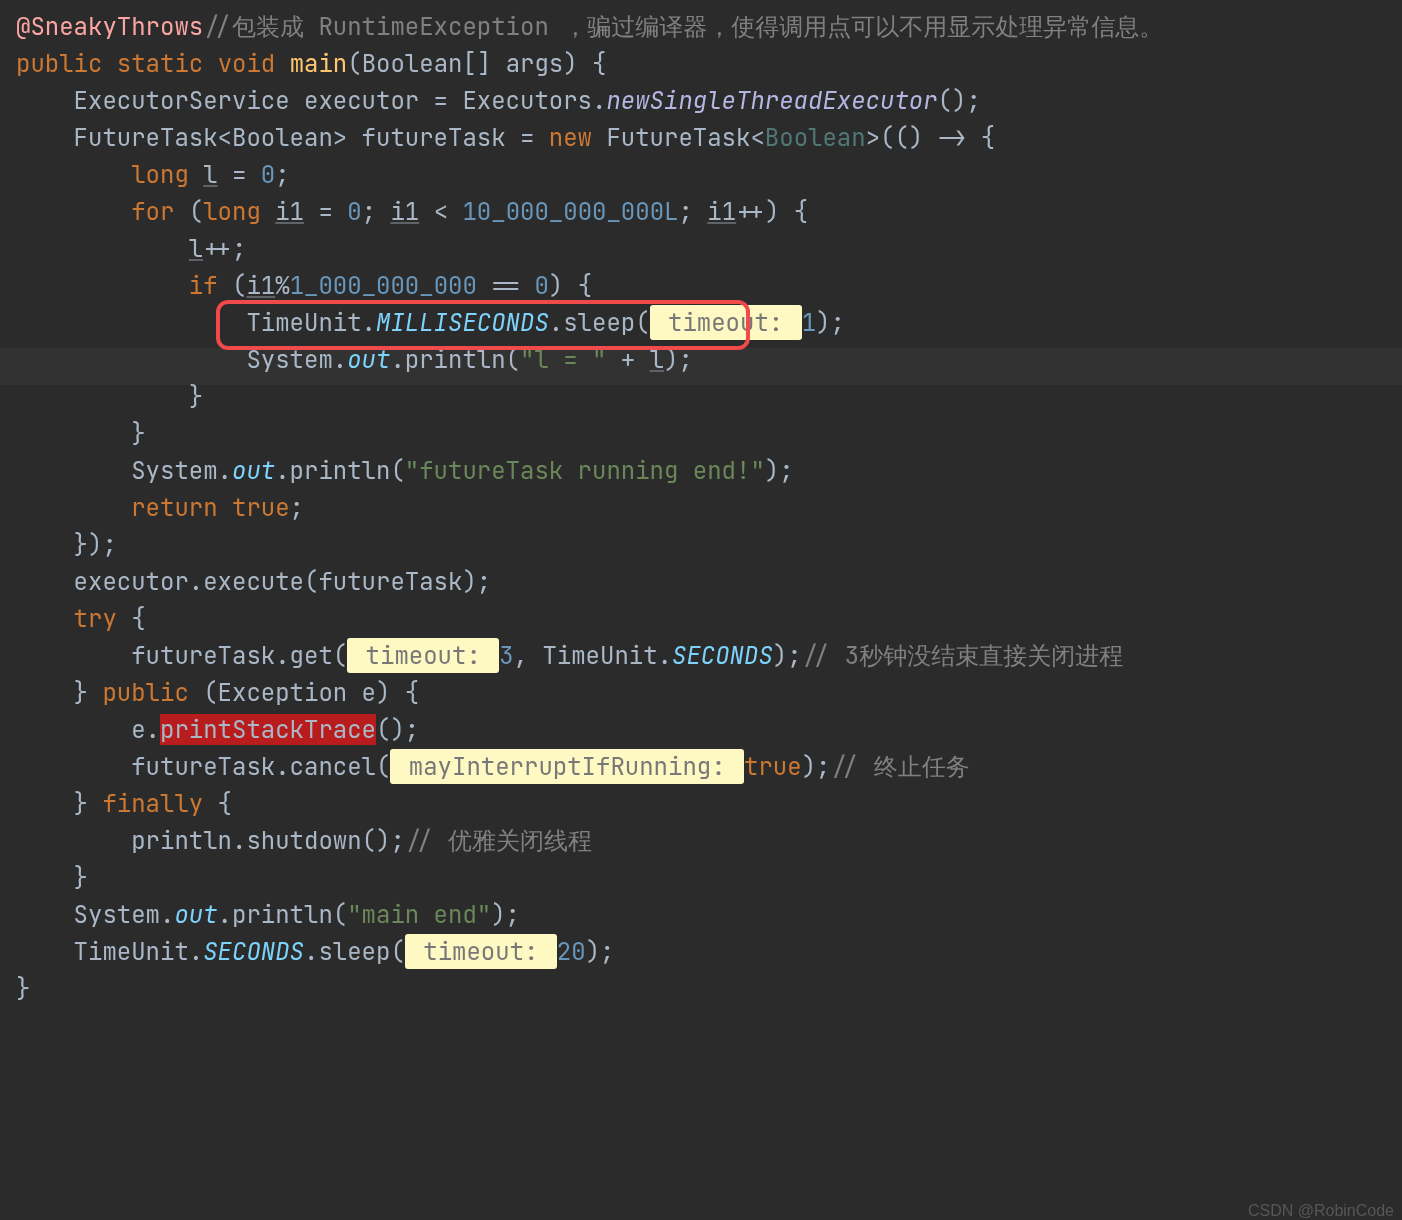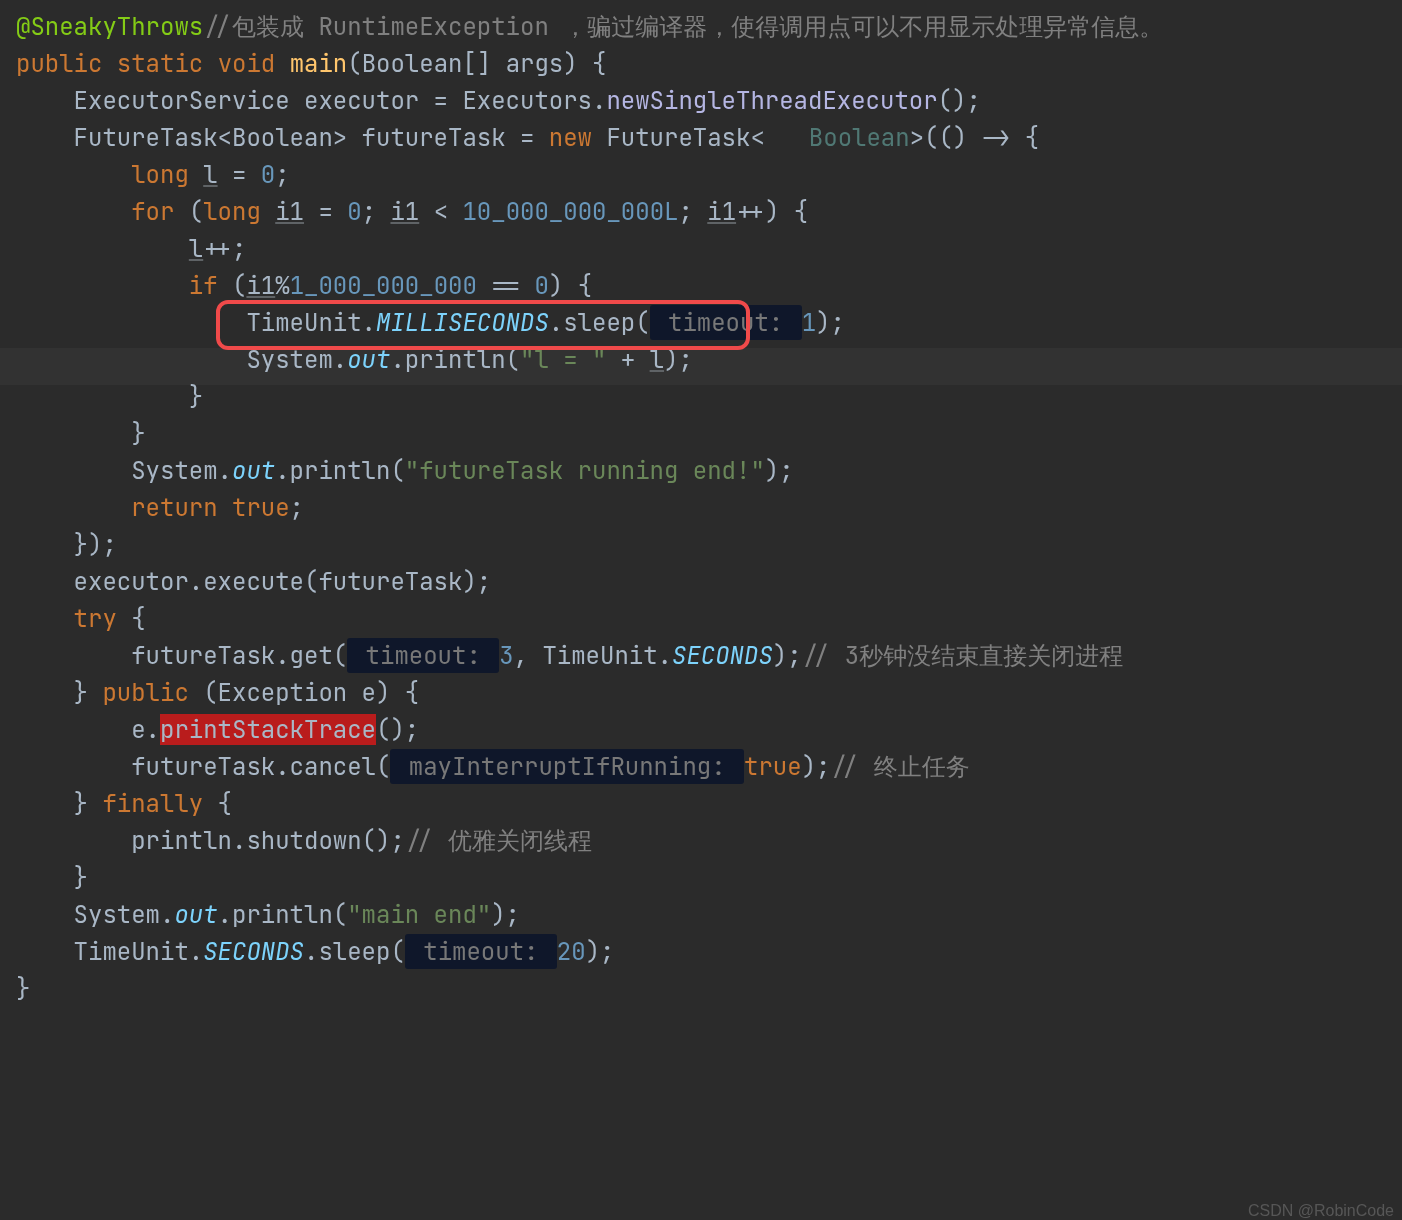--- a/index.html
+++ b/index.html
@@ -14,30 +14,30 @@
     margin: 0;
     padding: 8px 0 0 16px;
     font-family: "JetBrains Mono", "Fira Code", Menlo, Consolas, monospace;
     font-size: 24px;
     line-height: 37px;
     color: #a9b7c6;
     white-space: pre;
     tab-size: 4;
   }
   .kw   { color: #cc7832; }          
-  .ann  { color: #84cc16; }          
+  .ann  { color: #fca5a5; }          
   .cmt  { color: #808080; }          
   .num  { color: #6897bb; }          
   .str  { color: #6a8759; }          
   .fld  { color: #7dd3fc; font-style: italic; } 
   .call { color: #ffc66d; }          
-  .stat { color: #b5b6e3; } 
+  .stat { color: #b5b6e3; font-style: italic; } 
   .ul   { text-decoration: underline; text-decoration-color: #5f6366; }
-  .typarg { color: #507874; margin-left: 44px; }        
-  .hint { background: #0f172a; color: #787878; font-style: normal; border-radius: 3px; padding: 2px 4px; }
+  .typarg { color: #507874; }        
+  .hint { background: #fef9c3; color: #787878; font-style: normal; border-radius: 3px; padding: 2px 4px; }
   .warn { background: #b91c1c; }     
   .hl-line { position: absolute; left:0; right:0; background: #323232; height: 37px; z-index: 0; }
   .code-wrap { position: relative; }
   pre.code { position: relative; z-index: 1; }
   .box {
     border: 4px solid #f04a4a;
     border-radius: 12px;
     position: absolute;
     pointer-events: none;
     z-index: 2;

